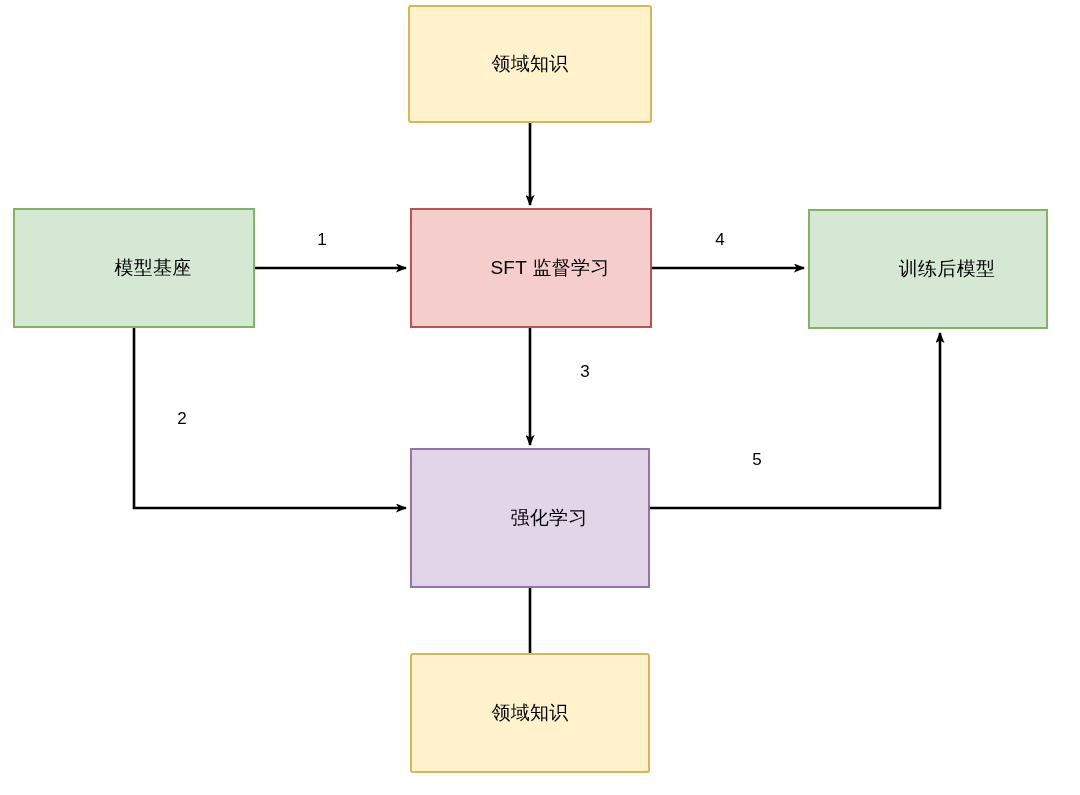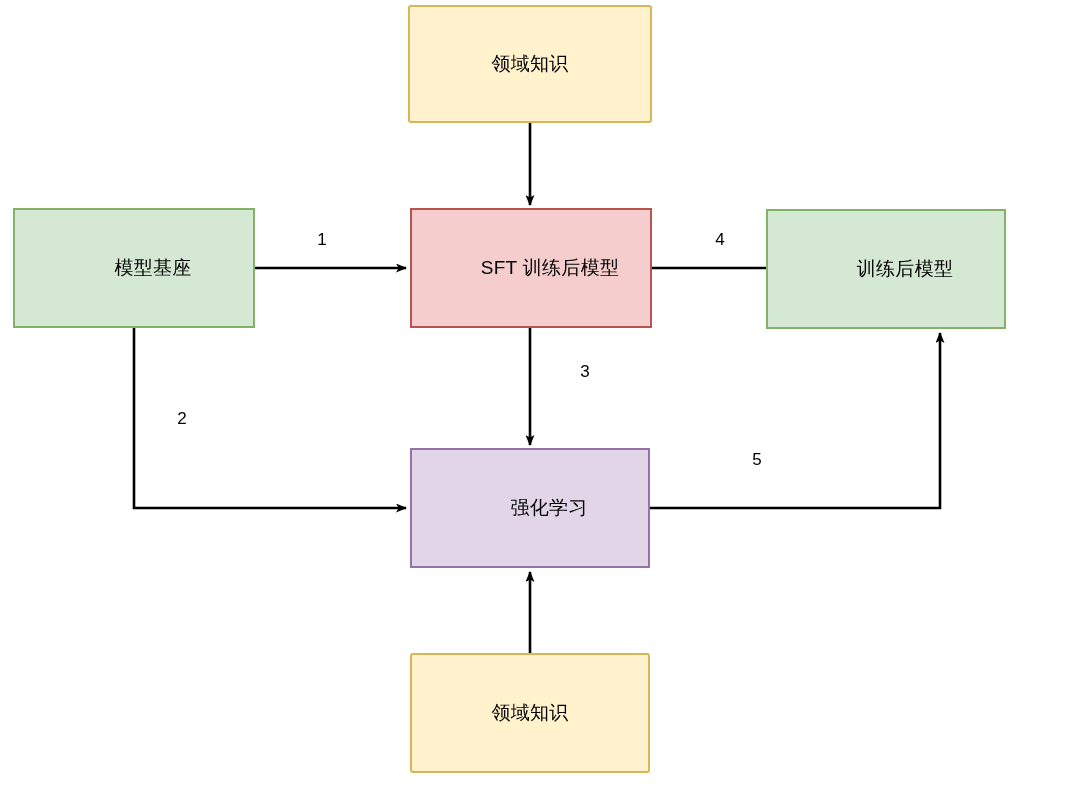--- a/index.html
+++ b/index.html
@@ -83,28 +83,28 @@
 
   <div class="node node-round fill-yellow" style="left:408px; top:5px; width:244px; height:118px;">
     <span>领域知识</span>
   </div>
 
   <div class="node node-rect fill-green" style="left:13px; top:208px; width:242px; height:120px;">
     <span>模型基座</span>
   </div>
 
   <div class="node node-rect fill-pink" style="left:410px; top:208px; width:242px; height:120px;">
-    <span>SFT 训练后模型</span>
+    <span>SFT 监督学习</span>
   </div>
 
-  <div class="node node-rect fill-green" style="left:766px; top:209px; width:240px; height:120px;text-align:right;">
+  <div class="node node-rect fill-green" style="left:808px; top:209px; width:240px; height:120px;text-align:right;">
     <span>训练后模型</span>
   </div>
 
-  <div class="node node-rect fill-purple" style="left:410px; top:448px; width:240px; height:120px;">
+  <div class="node node-rect fill-purple" style="left:410px; top:448px; width:240px; height:140px;">
     <span>强化学习</span>
   </div>
 
   <div class="node node-round fill-yellow" style="left:410px; top:653px; width:240px; height:120px;">
     <span>领域知识</span>
   </div>
 
   <div class="edge-label" style="left:322px; top:240px;">1</div>
   <div class="edge-label" style="left:182px; top:419px;">2</div>
   <div class="edge-label" style="left:585px; top:372px;">3</div>

